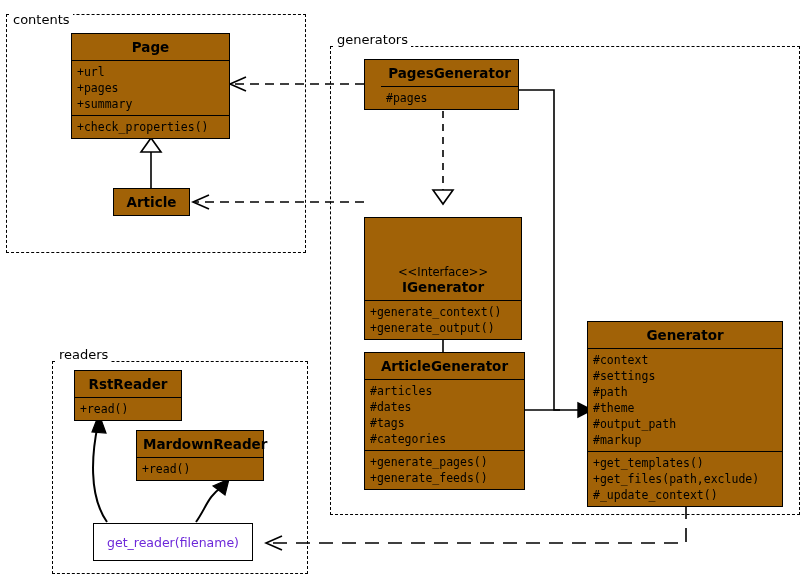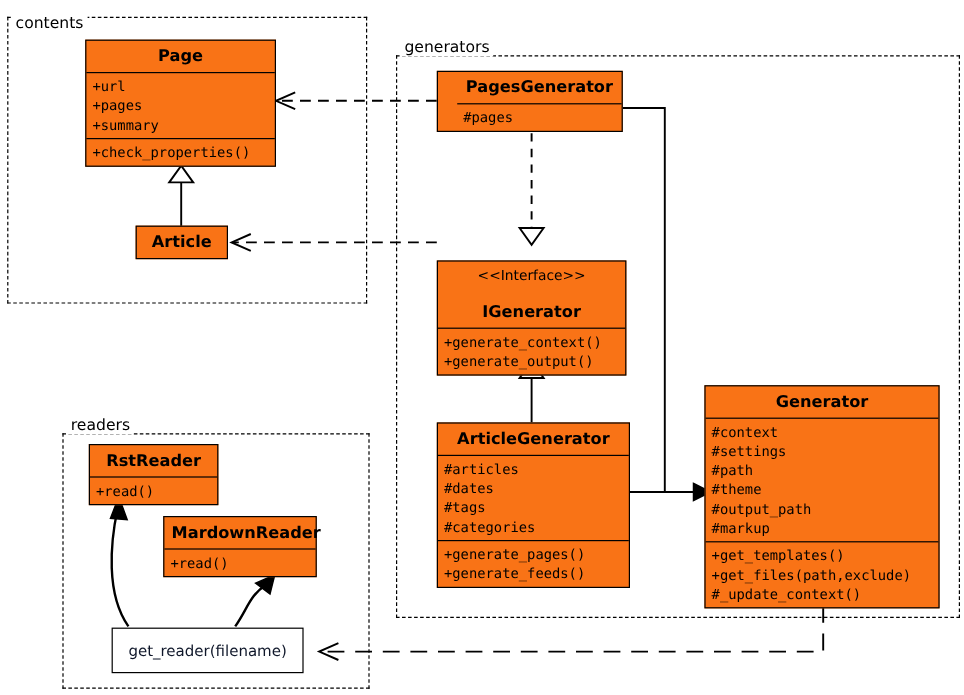--- a/index.html
+++ b/index.html
@@ -25,41 +25,41 @@
     font-size: 13px;
     color: #000;
     background: #ffffff;
     padding: 0 3px;
     white-space: nowrap;
   }
   .cls {
     position: absolute;
     box-sizing: border-box;
     border: 1.6px solid #000;
-    background: #f97316;
+    background: #a16207;
     font-size: 12px;
     color: #000;
   }
   .cls-title {
     text-align: center;
     font-weight: bold;
     font-size: 13.5px;
     padding: 5px 6px 5px 6px;
     font-family: "DejaVu Sans", sans-serif;
     white-space: nowrap;
   }
   .cls-stereo {
     text-align: center;
     font-size: 11.5px;
     padding: 4px 6px 0 6px;
     font-family: "DejaVu Sans", sans-serif;
+    margin-top: 43px;
   }
   .cls-stereo + .cls-title {
     padding-top: 0px;
-    margin-top: 16px;
   }
   .sep {
     border-top: 1.6px solid #000;
   }
   .cls-section {
     padding: 3px 5px 3px 5px;
     font-family: "DejaVu Sans Mono", monospace;
     font-size: 11.5px;
     line-height: 16px;
   }
@@ -69,21 +69,21 @@
   .plainbox {
     position: absolute;
     box-sizing: border-box;
     border: 1.6px solid #000;
     background: #ffffff;
     font-family: "DejaVu Sans", sans-serif;
     font-size: 12.5px;
     display: flex;
     align-items: center;
     justify-content: center;
-    color: #0f172a;
+    color: #6d28d9;
   }
   svg.overlay {
     position: absolute;
     left: 0;
     top: 0;
     width: 803px;
     height: 579px;
     pointer-events: none;
   }
 </style>

